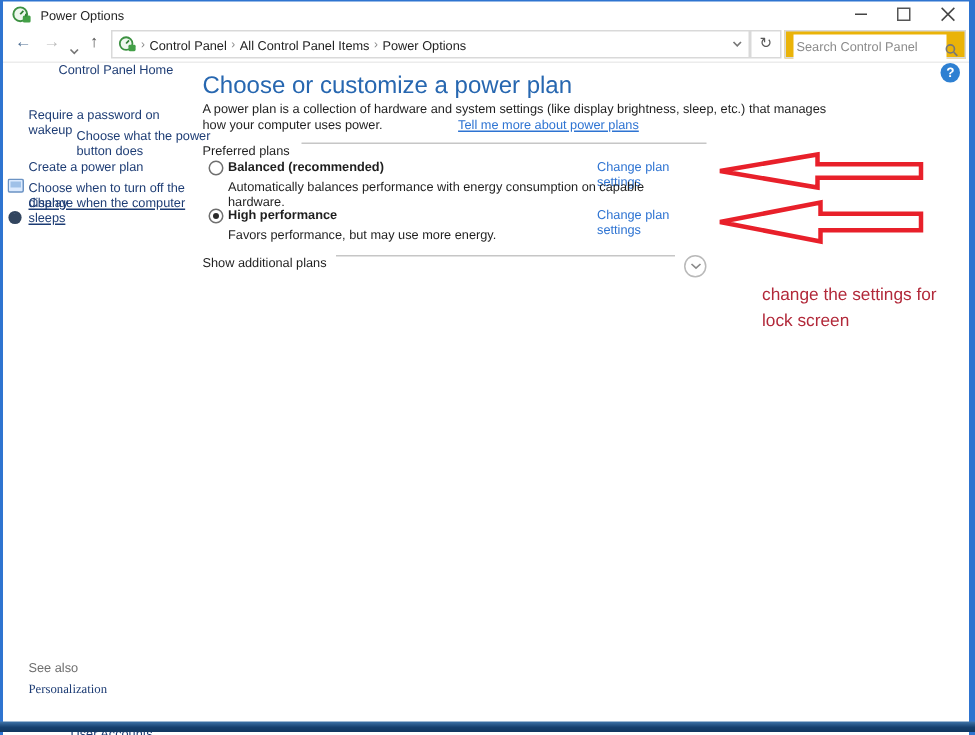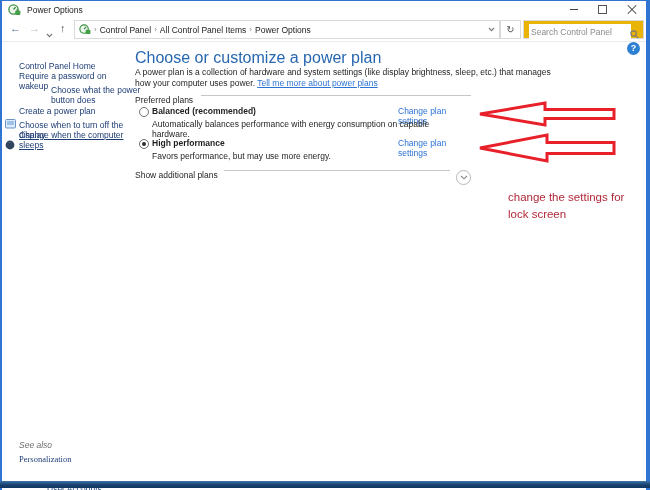--- a/index.html
+++ b/index.html
@@ -47,21 +47,21 @@
        color:#fff;font-size:9px;font-weight:bold;text-align:center;line-height:13px;z-index:10;}
 
   
   .side-item{position:absolute;left:19px;width:112px;font-size:8.5px;line-height:10px;color:#1d3c74;cursor:pointer;}
   .side-icon{position:absolute;left:5px;display:flex;}
   .gray{color:#6e6e6e;cursor:default;}
 
   
   .heading{position:absolute;left:135px;top:49px;font-size:16px;color:#2767b0;}
   .intro{position:absolute;left:135px;top:67px;width:418px;font-size:8.5px;line-height:11px;color:#1e1e1e;}
-  .link{color:#2d73d2;text-decoration:underline;cursor:pointer;}
+  .link{color:#2d73d2;text-decoration:underline;cursor:pointer;margin-left:48px;}
   .plan-link{color:#2d73d2;text-decoration:none;cursor:pointer;}
   .sect-row{position:absolute;left:135px;width:336px;display:flex;align-items:flex-start;font-size:8.5px;}
   .hline{flex:1;height:1px;background:#c6c6c6;margin-left:8px;}
   .preferred{top:95px;}
   .expander{top:170px;}
   .expander .hline{margin:0 6px;}
   .chev-circle{width:13px;height:13px;border:1px solid #b9b9b9;border-radius:50%;display:flex;
        align-items:center;justify-content:center;background:#fff;}
   .plan-row{position:absolute;left:135px;width:336px;height:26px;}
   .p1{top:106px;}
@@ -145,40 +145,40 @@
       <svg width="9" height="9" viewBox="0 0 9 9">
           <circle cx="3.6" cy="3.6" r="2.7" fill="none" stroke="#777" stroke-width="1.1"></circle>
           <line x1="5.8" y1="5.8" x2="8.2" y2="8.2" stroke="#777" stroke-width="1.1"></line>
         </svg>
     </span>
   </div>
 </div>
 
 <div class="help-btn">?</div>
 
-<span class="side-item" style="top:61px;">Control Panel Home</span>
+<span class="side-item" style="top:41px;margin-left:20px;">Control Panel Home</span>
 <span class="side-item" style="top:71px;">Require a password on wakeup</span>
 <span class="side-item" style="top:85px;margin-left:32px;">Choose what the power button does</span>
 <span class="side-item" style="top:106px;">Create a power plan</span>
 <span class="side-icon" style="top:119px;">
   <svg width="11" height="10" viewBox="0 0 11 10">
     <rect x="0.5" y="0.5" width="10" height="8.5" rx="1" fill="#dbeafe" stroke="#6b93c4" stroke-width="1"></rect>
     <rect x="2" y="2" width="7" height="4" fill="#9fc1e8"></rect>
   </svg>
 </span>
 <span class="side-item" style="top:120px;">Choose when to turn off the display</span>
 <span class="side-icon" style="top:140px;">
   <svg width="10" height="10" viewBox="0 0 10 10">
     <circle cx="5" cy="5" r="4.4" fill="#32455f"></circle>
     <path d="M3 2.4 a4 4 0 0 1 4.5 1.2 a3.6 3.6 0 0 0 -4.5 -1.2" fill="#5a7194"></path>
   </svg>
 </span>
 <span class="side-item" style="top:130px;text-decoration:underline;">Change when the computer sleeps</span>
 
-<span class="side-item gray" style="top:440px;font-style:italic;">See also</span>
+<span class="side-item gray" style="top:440px;">See also</span>
 <span class="side-item" style="top:454px;font-family:Liberation Serif, serif;">Personalization</span>
 <span class="side-item" style="top:484px;margin-left:28px;">User Accounts</span>
 
 <div class="heading">Choose or customize a power plan</div>
 <div class="intro">
   <span>A power plan is a collection of hardware and system settings (like display brightness, sleep, etc.) that manages how your computer uses power.</span>
   <span class="link">Tell me more about power plans</span>
 </div>
 
 <div class="sect-row preferred">

